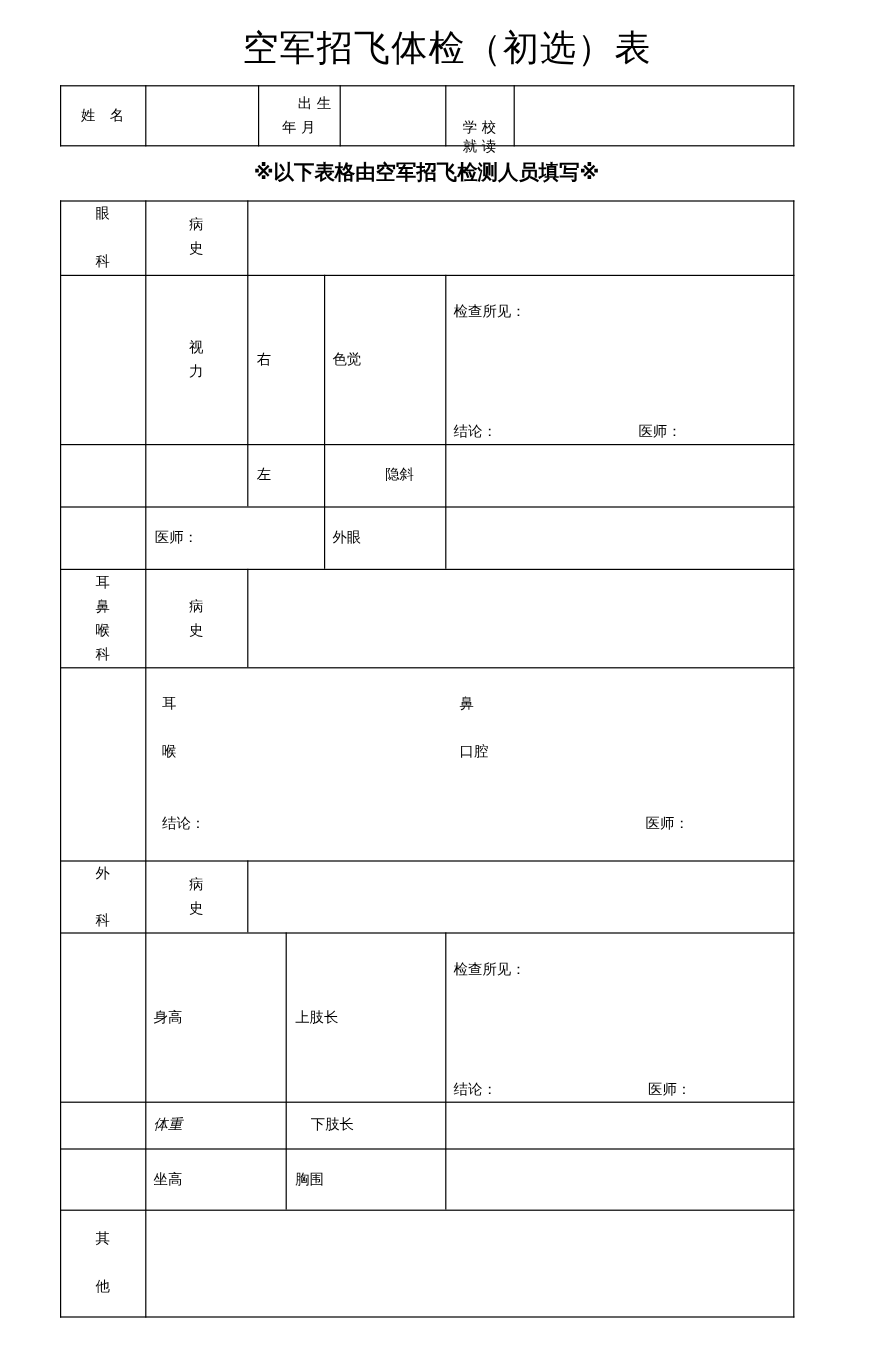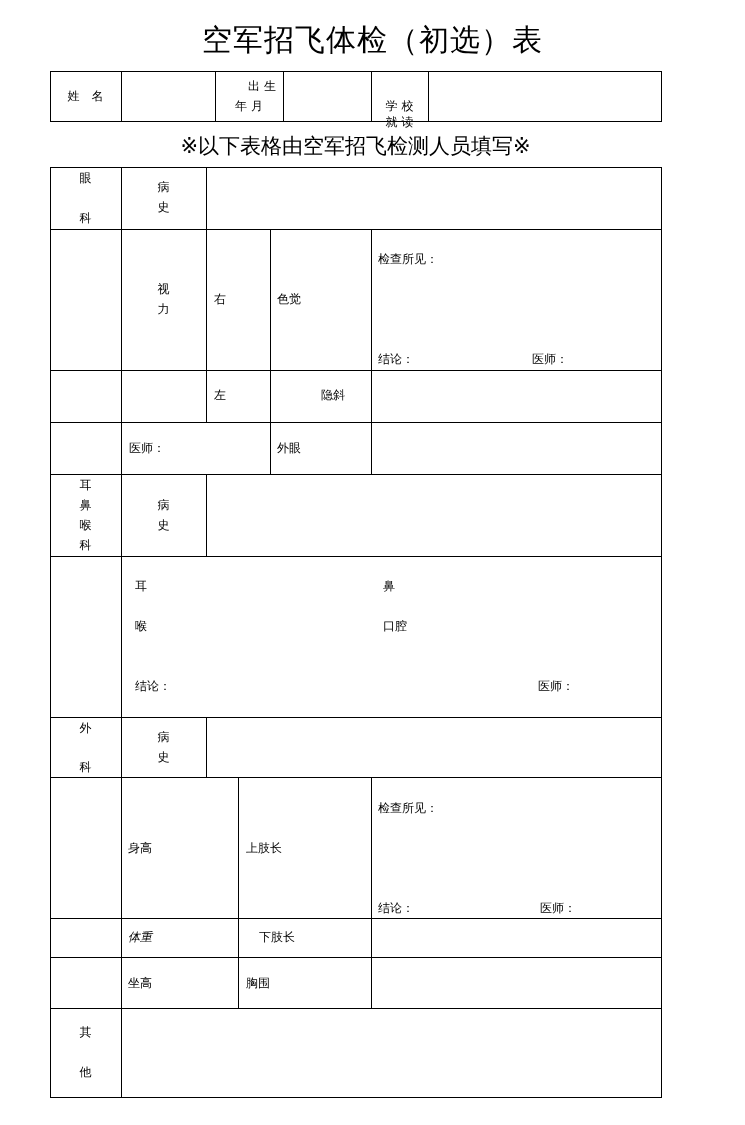--- a/index.html
+++ b/index.html
@@ -1,21 +1,21 @@
 <!DOCTYPE html>
 <html><head>
 <meta charset="utf-8">
 <style>
   html, body { margin:0; padding:0; background:#ffffff; }
   body { width:745px; height:1125px; position:relative; overflow:hidden;
          font-family:"DejaVu Sans", sans-serif; color:#000; }
   .title { position:absolute; left:0; width:745px; top:20px; text-align:center;
            font-family:"DejaVu Serif", serif; font-size:30px; letter-spacing:1px; }
   .subtitle { position:absolute; left:50px; width:611px; top:132px; text-align:center;
-              font-size:21px; font-weight:normal; }
+              font-size:17px; font-weight:bold; }
   .hline { position:absolute; height:0; border-top:1.5px solid #000; }
   .vline { position:absolute; width:0; border-left:1.5px solid #000; }
   .txt { position:absolute; font-size:12px; line-height:20px; white-space:nowrap; }
   .c { text-align:center; }
   .field { position:absolute; }
 </style>
 </head>
 <body>
 
 <div class="title">空军招飞体检（初选）表</div>

